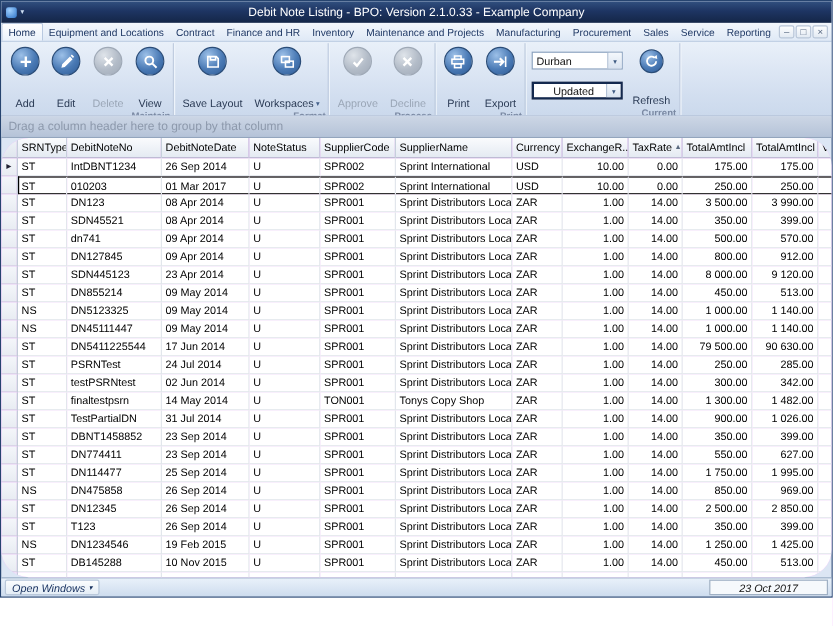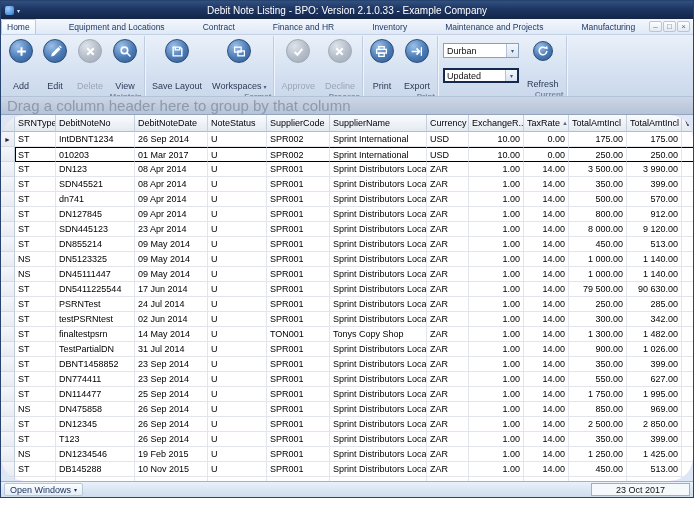--- a/index.html
+++ b/index.html
@@ -9,62 +9,62 @@
   .window { width: 694px; height: 498px; border: 1px solid #26446f; display: flex; flex-direction: column; background: #dce6f4; overflow: hidden; }
 
   
   .titlebar { flex: 0 0 18px; background: linear-gradient(#31507f 0%, #1e3563 45%, #142647 100%); color: #fff; display: flex; align-items: center; padding: 0 4px; position: relative; }
   .appicon { width: 9px; height: 9px; border-radius: 2px; background: radial-gradient(circle at 35% 30%, #9fd0ff, #2f74c9); margin-right: 3px; flex: 0 0 auto; }
   .qat-arrow { font-size: 6px; color: #cfe0f4; z-index: 2; }
   .wtitle { position: absolute; left: 0; right: 0; text-align: center; font-size: 10px; }
 
   
   .tabrow { flex: 0 0 16px; background: linear-gradient(#f3f7fc, #dfe9f6); display: flex; align-items: stretch; border-bottom: 1px solid #c2d1e5; color: #213a66; }
-  .tabs { display: flex; flex: 1; overflow: hidden; gap: 28px; }
+  .tabs { display: flex; flex: 1; overflow: hidden; }
   .tab { font-size: 8.5px; padding: 0 5px; display: flex; align-items: center; white-space: nowrap; }
   .tab.active { background: linear-gradient(#ffffff, #e9f1fb); border: 1px solid #b9c9e0; border-bottom: 0; border-radius: 2px 2px 0 0; color: #16305e; }
   .winbtns { display: flex; align-items: center; gap: 1px; padding: 0 3px; flex: 0 0 auto; }
   .wb { width: 13px; height: 11px; font-size: 8px; line-height: 10px; text-align: center; color: #5a6b84; background: linear-gradient(#fdfefe, #e3eaf3); border: 1px solid #b9c6d8; border-radius: 2px; }
 
   
   .ribbon { flex: 0 0 62px; background: linear-gradient(#e9f0f9, #d3dff0 70%, #cbd9ec); border-bottom: 1px solid #b4c3d9; display: flex; padding: 1px 0 0 1px; overflow: hidden; }
   .rgroup { display: flex; flex-direction: column; border-right: 1px solid #c0cde0; box-shadow: 1px 0 0 #eef4fb; padding: 0 2px; flex: 0 0 auto; }
   .rbtns { flex: 1; display: flex; align-items: flex-start; padding-top: 1px; }
   .glabel { height: 11px; line-height: 11px; text-align: right; font-size: 8px; color: #7a89a3; font-weight: bold; }
   .bigbtn { display: flex; flex-direction: column; align-items: center; padding: 2px 5px 0; font-size: 9px; color: #2b3b55; gap: 17px; }
   .lblrow { margin-top: 1px; white-space: nowrap; display: flex; align-items: center; gap: 2px; }
   .icn { width: 24px; height: 24px; border-radius: 50%; background: radial-gradient(circle at 35% 28%, #9cc0e8 0%, #4a7ab5 55%, #2e5a94 100%); border: 1px solid #2b4d78; display: flex; align-items: center; justify-content: center; flex: 0 0 auto; }
   .disabled { color: #9aa6b6; }
   .disabled .icn { background: radial-gradient(circle at 35% 28%, #dfe4ea 0%, #b3bcc8 55%, #a0aab8 100%); border-color: #9fa9b6; }
   .wsdd { font-size: 6px; color: #44608a; }
 
   .combos { display: flex; flex-direction: column; gap: 10px; margin: 6px 3px 0; }
   .combo { width: 76px; height: 15px; background: #fff; border: 1px solid #89a1bf; display: flex; align-items: center; font-size: 9px; padding-left: 3px; color: #111; }
-  .combo.focused { border: 2px solid #14294e; padding-left: 2px; }
+  .combo.focused { border: 2px solid #14294e; padding-left: 16px; }
   .combo .dd { margin-left: auto; width: 12px; align-self: stretch; background: linear-gradient(#f4f8fc, #d9e3f0); border-left: 1px solid #b3c2d6; font-size: 6px; display: flex; align-items: center; justify-content: center; color: #3d5a82; }
 
   
-  .groupby { flex: 0 0 18px; background: linear-gradient(#ccd6e5, #b5c3d8); border-bottom: 1px solid #93a5bd; color: #8d99ac; font-size: 15px; display: flex; align-items: center; padding-left: 6px; }
+  .groupby { flex: 0 0 18px; background: linear-gradient(#ccd6e5, #b5c3d8); border-bottom: 1px solid #93a5bd; color: #8d99ac; font-size: 10px; display: flex; align-items: center; padding-left: 6px; }
 
   
   .gridwrap { flex: 1 1 auto; background: #f0abfc; overflow: hidden; position: relative; border-radius: 23px; }
   table { border-collapse: separate; border-spacing: 0; table-layout: fixed; width: 711px; }
   th, td { overflow: hidden; white-space: nowrap; font-size: 9px; }
   th { height: 17px; background: linear-gradient(#fafbfd, #e4eaf2); border-right: 1px solid #c6cfdc; border-bottom: 1px solid #b2bccb; font-weight: normal; text-align: left; padding: 0 3px; color: #000; }
   th.ind { background: linear-gradient(#f0f3f8, #e0e6ee); }
   .hwrap { display: flex; align-items: center; }
   .sort { margin-left: auto; font-size: 6px; color: #5a6a80; padding-left: 2px; }
   td { height: 15px; border-right: 1px solid #e2e6ec; border-bottom: 1px solid #e2e6ec; padding: 0 3px; color: #000; background: #fff; }
   td.ind { background: linear-gradient(#f4f6fa, #e8ecf2); border-right: 1px solid #c2cbd8; border-bottom: 1px solid #d5dbe4; text-align: center; font-size: 7px; color: #223; padding: 0; }
   td.r { text-align: right; }
   tr.selected td:not(.ind) { border-top: 1px solid #000; border-bottom: 1px solid #000; }
   tr.selected td:nth-child(2) { border-left: 1px solid #000; padding-left: 2px; }
 
   
-  .statusbar { flex: 0 0 16px; background: linear-gradient(#e9f1fa, #cddcee); border-top: 1px solid #9fb2c9; display: flex; align-items: center; padding: 0 3px; font-size: 9px; color: #16305e; }
+  .statusbar { flex: 0 0 16px; background: linear-gradient(#e9f1fa, #cddcee); border-top: 1px solid #9fb2c9; display: flex; align-items: center; padding: 0 3px; font-size: 9px; color: #16305e; font-style: italic; }
   .openwin { display: flex; align-items: center; gap: 3px; padding: 0 5px; height: 13px; border: 1px solid #b9c8da; background: linear-gradient(#fbfdfe, #e4edf6); border-radius: 2px; }
   .openwin .dd { font-size: 6px; }
   .datebox { margin-left: auto; border: 1px solid #9fb0c4; background: #f6f9fc; padding: 0 24px; height: 13px; line-height: 12px; color: #111; }
 
   svg { display: block; }
 </style>
 </head>
 <body>
 
 <div class="window">

